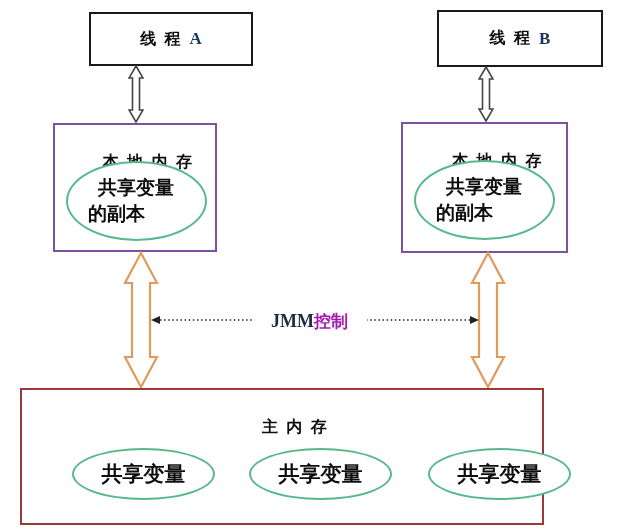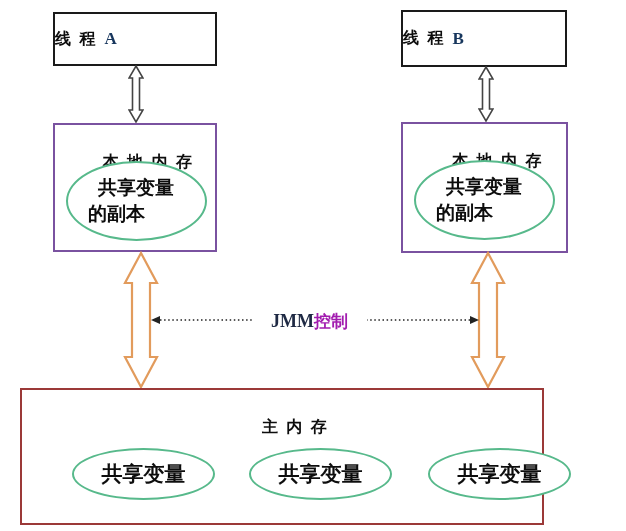--- a/index.html
+++ b/index.html
@@ -17,22 +17,23 @@
   }
   .box {
     position: absolute;
     background: #ffffff;
     box-sizing: border-box;
   }
   .thread-box {
     border: 2px solid #1a1a1a;
     display: flex;
     align-items: center;
-    justify-content: flex-start;
+    justify-content: center;
     gap: 7px;
+    margin-left: 36px;
   }
   .thread-a { left: 53px; top: 12px; width: 164px; height: 54px; }
   .thread-b { left: 401px; top: 10px; width: 166px; height: 57px; }
 
   .cjk-title {
     font-weight: bold;
     font-size: 16px;
     letter-spacing: 2px;
     color: #0d0d0d;
     white-space: pre;

